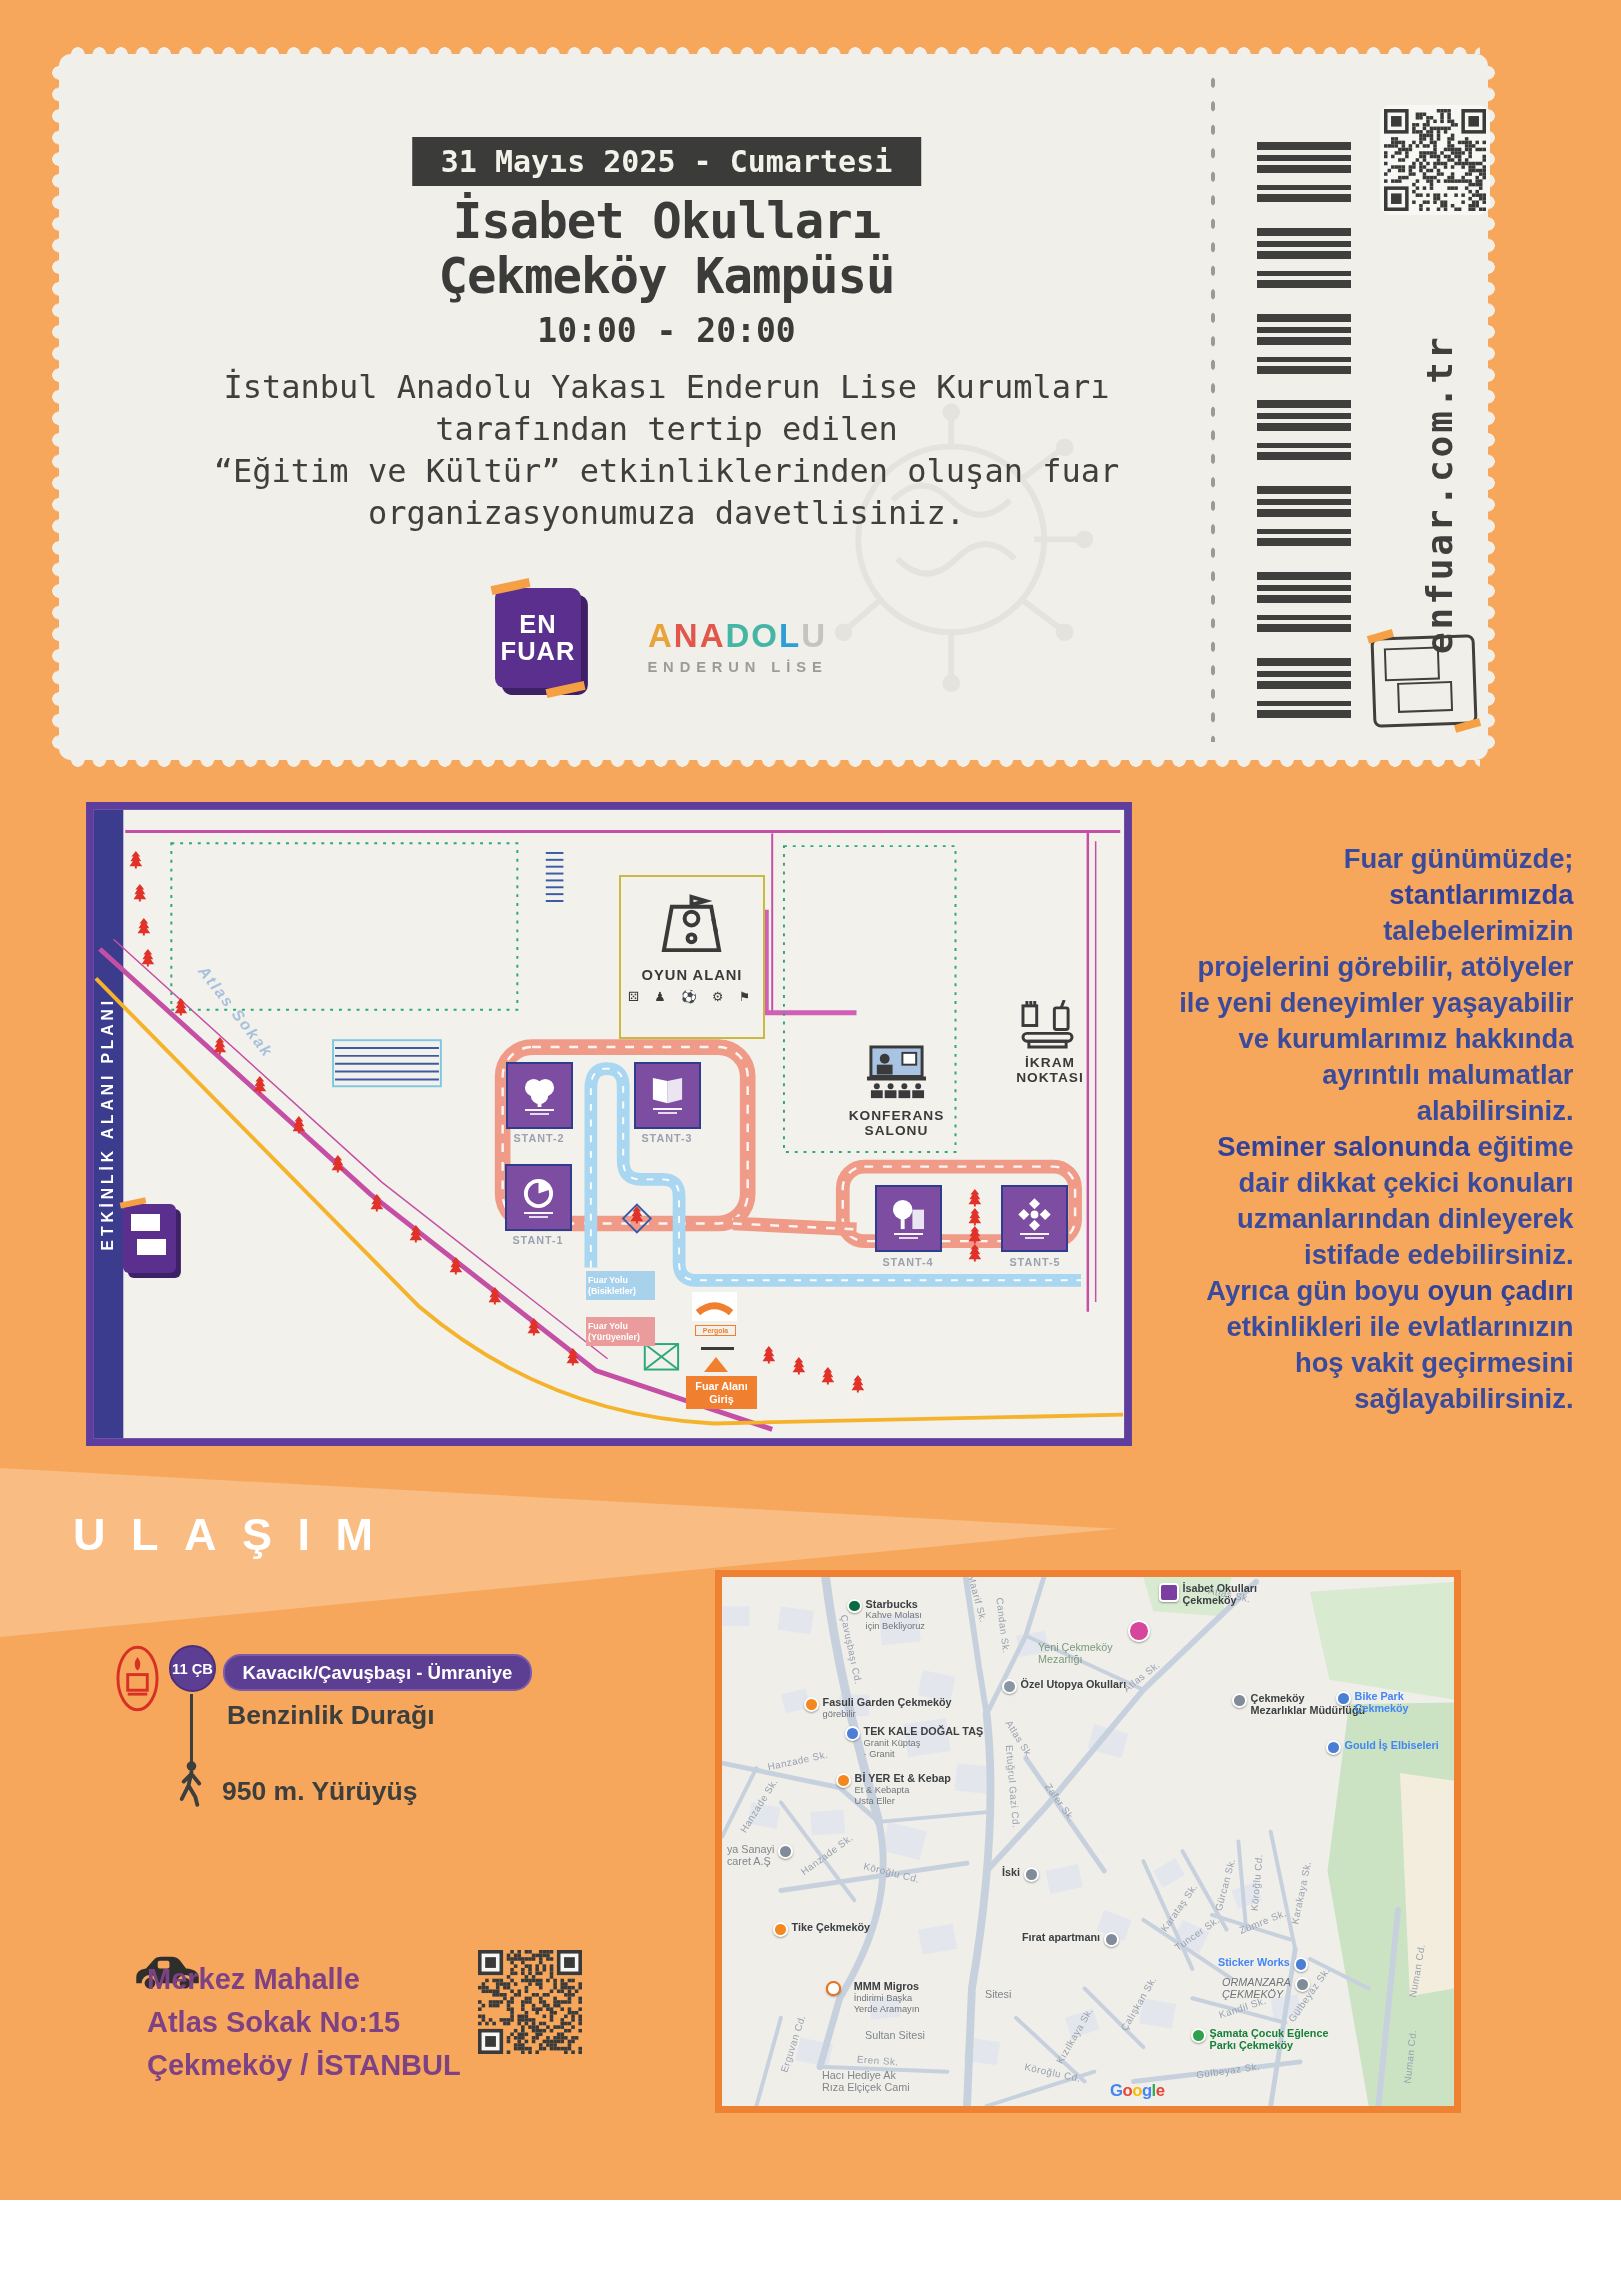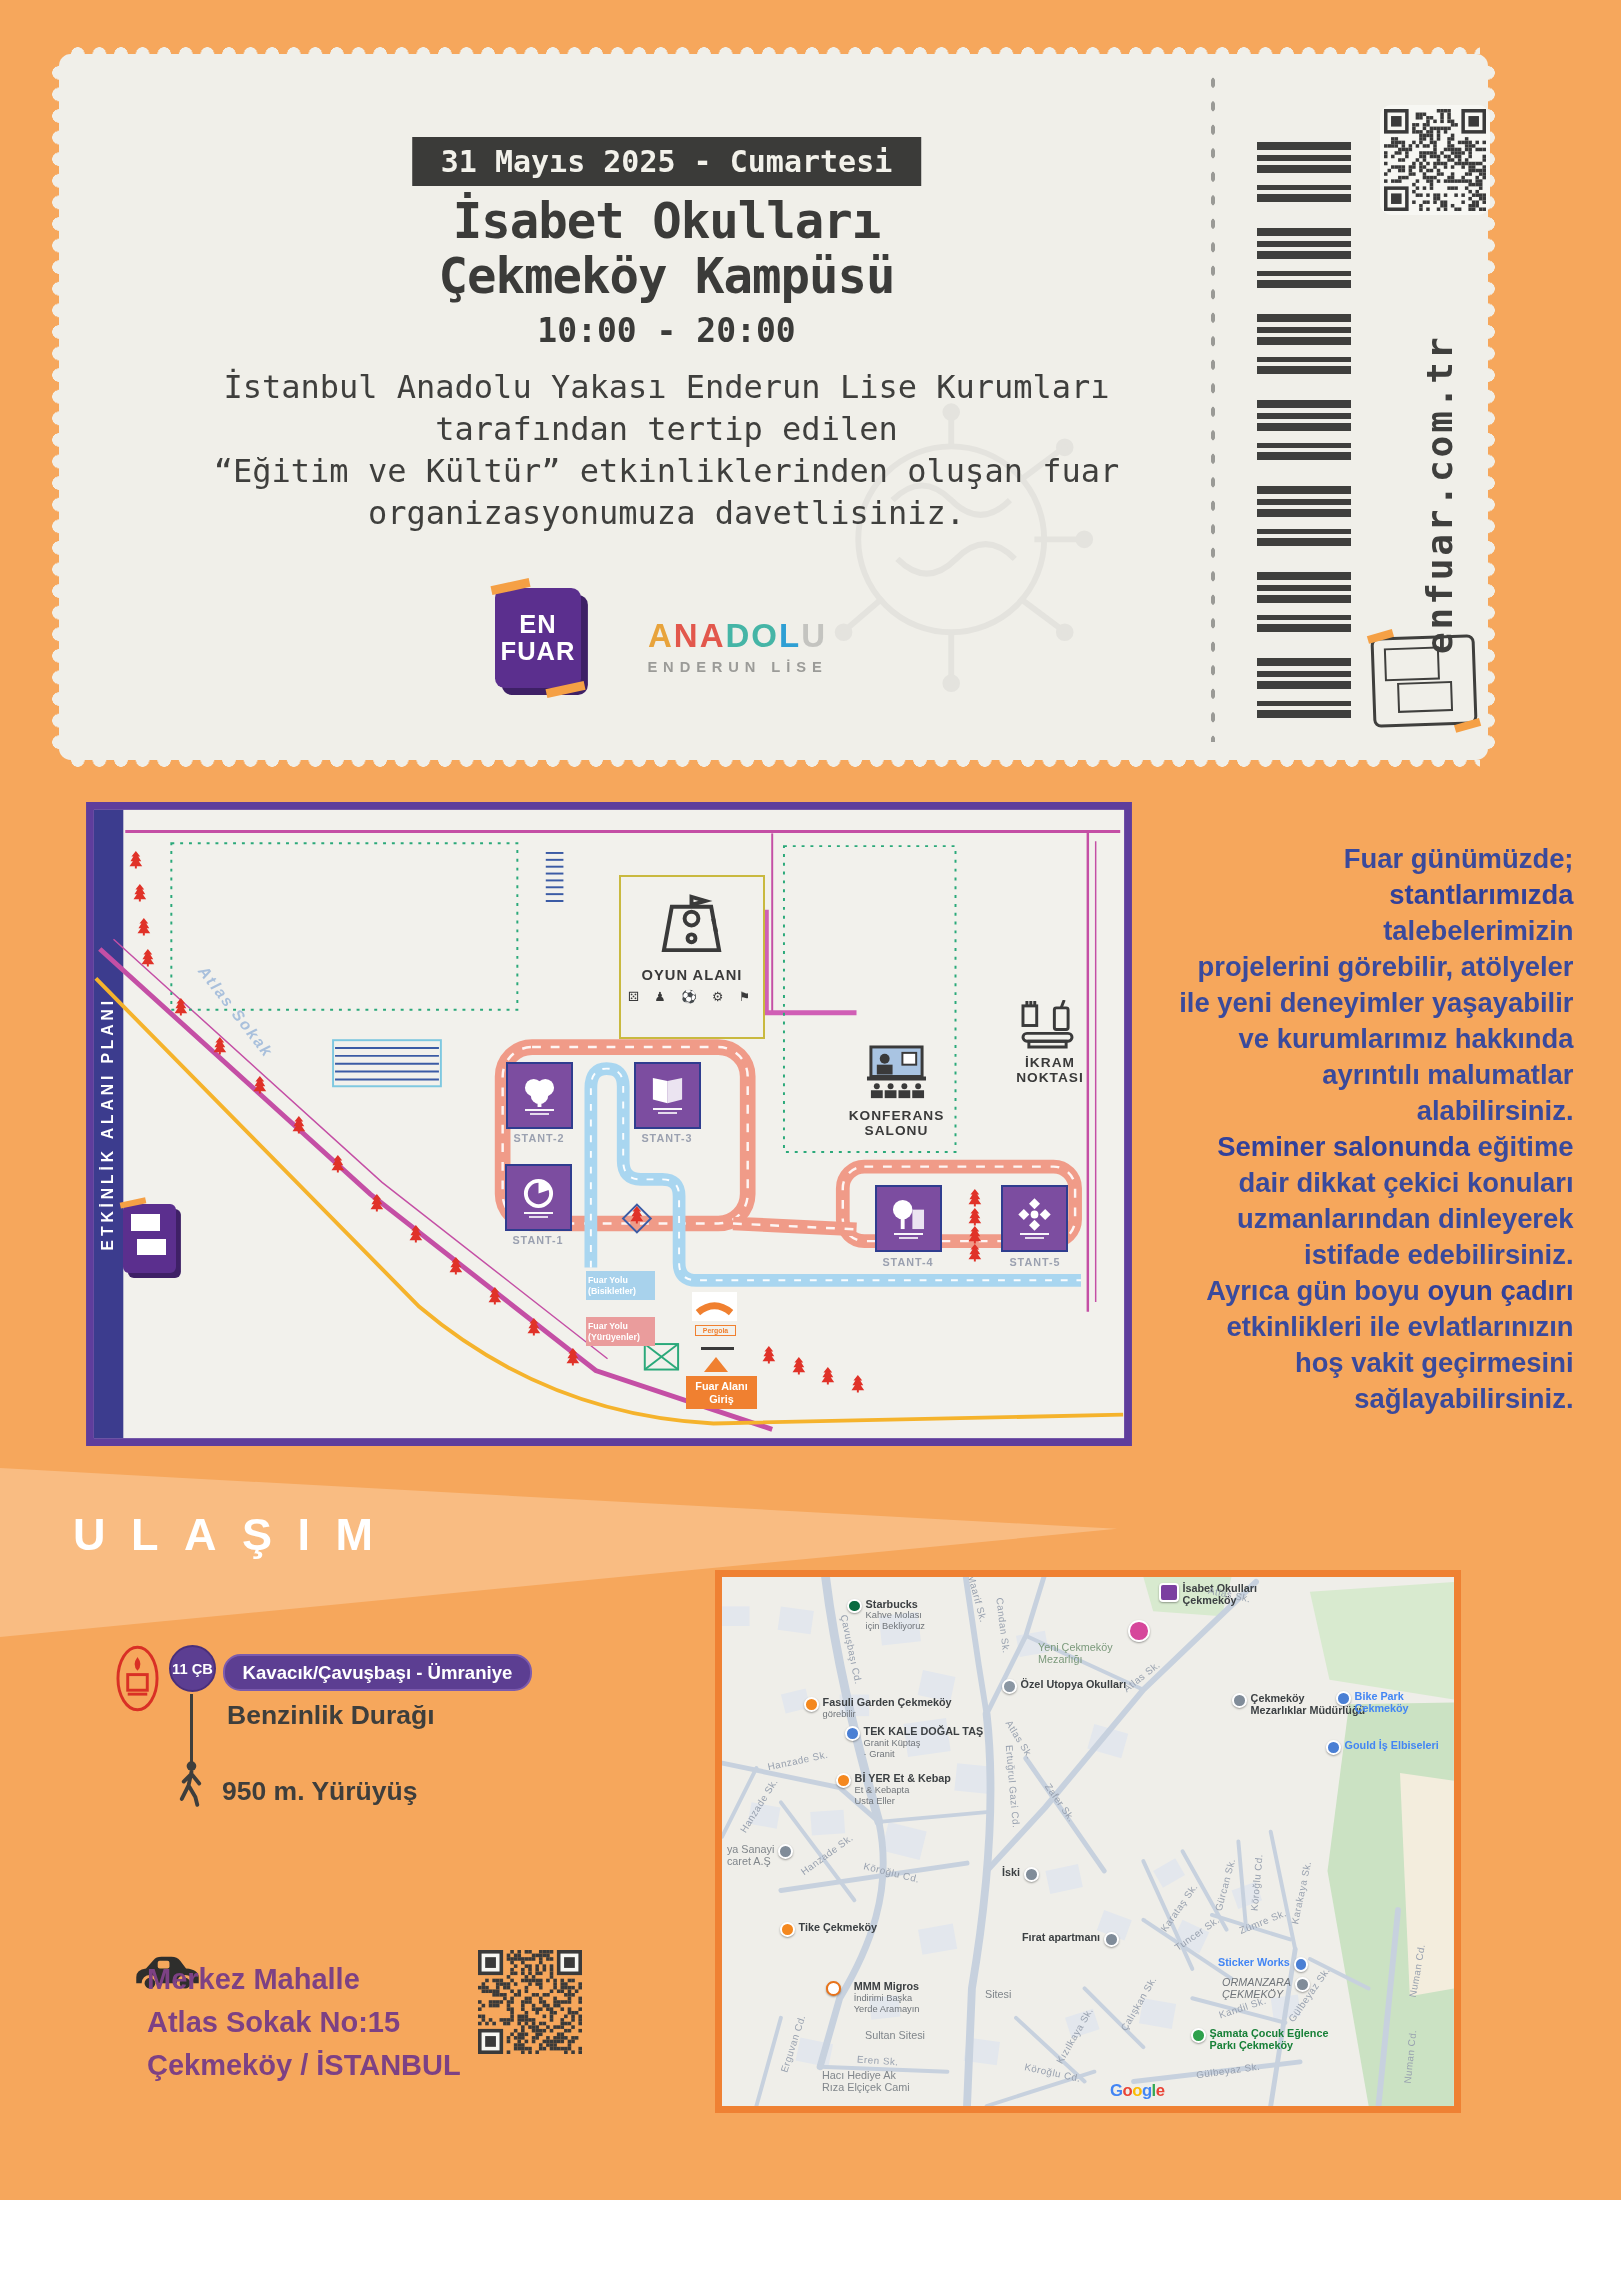--- a/index.html
+++ b/index.html
@@ -1243,21 +1243,21 @@
         <div class="poi" style="left: 500px; top: 400px; font-style: italic;">
           <div class="mlabel caps" style="position: static;"><div class="nm" style="white-space: pre-line;">ORMANZARA
 ÇEKMEKÖY</div></div>
           <div class="mk gray"></div>
         </div>
         <div class="poi" style="left: 469px; top: 451px;">
           <div class="mk park"></div>
           <div class="mlabel green" style="position: static;"><div class="nm" style="white-space: pre-line;">Şamata Çocuk Eğlence
 Parkı Çekmeköy</div></div>
         </div>
-        <div class="poi" style="left: 58px; top: 345px;">
+        <div class="poi" style="left: 51px; top: 345px;">
           <div class="mk orange"></div>
           <div class="mlabel dark" style="position: static;"><div class="nm" style="white-space: pre-line;">Tike Çekmeköy</div></div>
         </div>
         <div class="poi" style="left: 104px; top: 404px; gap: 13px;">
           <div class="mk migros"></div>
           <div class="mlabel dark" style="position: static;"><div class="nm" style="white-space: pre-line;">MMM Migros</div><div class="sub" style="white-space: pre-line;">İndirimi Başka
 Yerde Aramayın</div></div>
         </div>
         <div class="poi" style="left: 143px; top: 453px;">
           <div class="mlabel gray" style="position: static;"><div class="nm" style="white-space: pre-line;">Sultan Sitesi</div></div>

